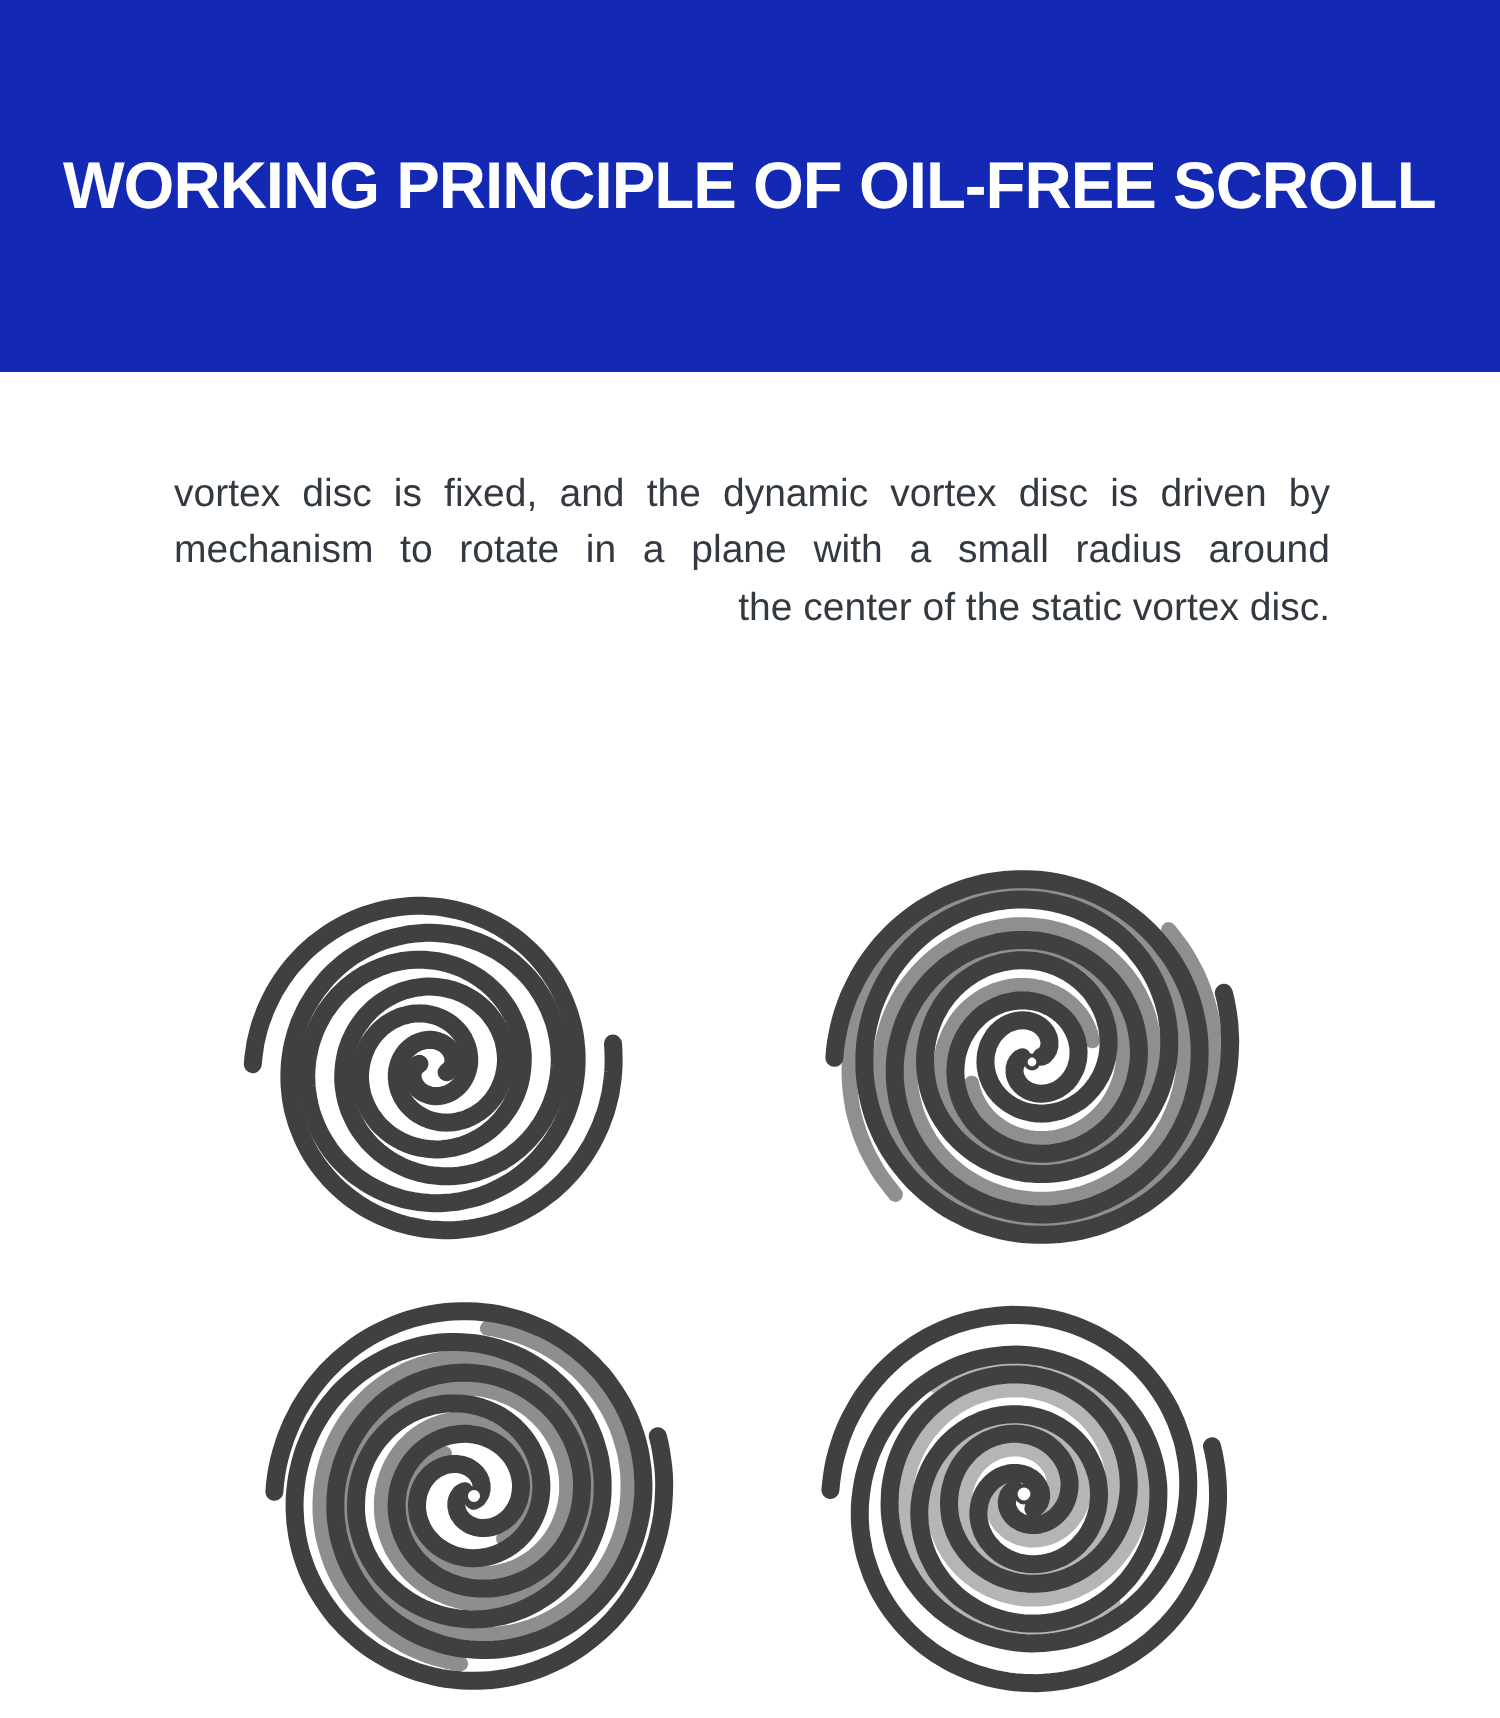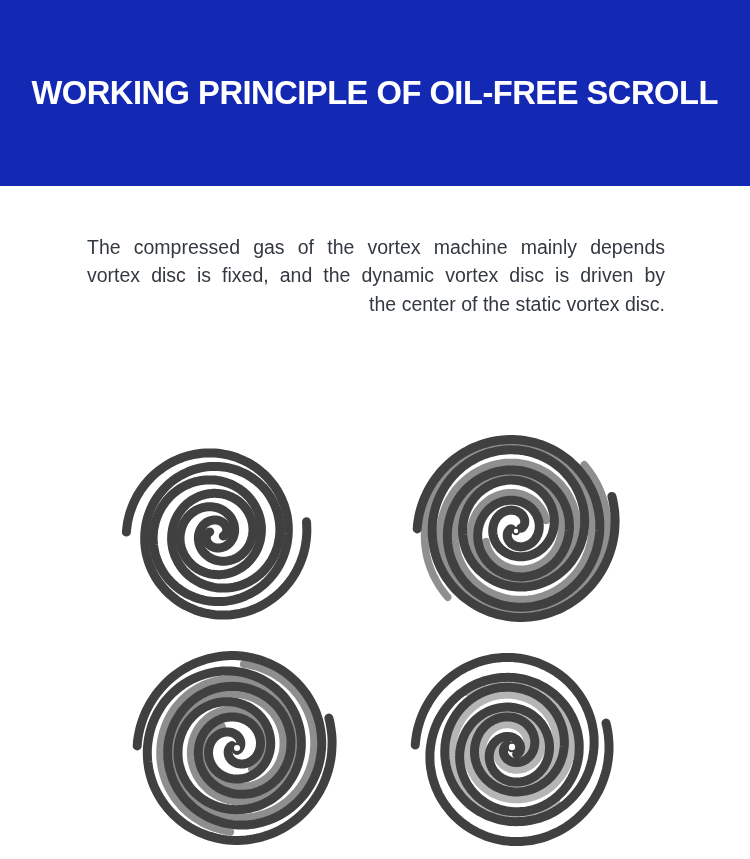--- a/index.html
+++ b/index.html
@@ -57,22 +57,22 @@
 </head>
 <body>
 
 <div class="page">
 
   <header class="banner" style="background: rgb(19, 40, 179);">
     <h1 style="color: rgb(255, 255, 255);">WORKING PRINCIPLE OF OIL-FREE SCROLL</h1>
   </header>
 
   <section class="article">
-    <p class="para-line">The compressed gas of the vortex machine mainly depends</p>
     <p class="para-line">vortex disc is fixed, and the dynamic vortex disc is driven by</p>
+    <p class="para-line">mechanism to rotate in a plane with a small radius around</p>
     <p class="para-line-last">the center of the static vortex disc.</p>
   </section>
 
   <section class="figure-grid">
     <svg viewBox="0 0 220 220" style="left: 104px; top: 424px; width: 220px; height: 220px;">
         <path d="M105.7 107.9 L105.5 108.0 L105.3 108.2 L105.0 108.3 L104.8 108.4 L104.6 108.6 L104.4 108.8 L104.2 109.0 L103.9 109.2 L103.7 109.4 L103.6 109.7 L103.4 109.9 L103.2 110.2 L103.1 110.5 L102.9 110.8 L102.8 111.1 L102.7 111.4 L102.5 111.7 L102.5 112.1 L102.4 112.4 L102.3 112.8 L102.3 113.2 L102.3 113.5 L102.2 113.9 L102.3 114.3 L102.3 114.7 L102.3 115.1 L102.4 115.5 L102.5 115.9 L102.6 116.3 L102.8 116.7 L102.9 117.1 L103.1 117.5 L103.3 117.9 L103.5 118.3 L103.7 118.7 L104.0 119.1 L104.3 119.5 L104.6 119.9 L104.9 120.2 L105.2 120.6 L105.6 120.9 L106.0 121.3 L106.4 121.6 L106.8 121.9 L107.2 122.2 L107.7 122.4 L108.2 122.7 L108.7 122.9 L109.2 123.1 L109.7 123.3 L110.2 123.5 L110.8 123.7 L111.3 123.8 L111.9 123.9 L112.5 124.0 L113.1 124.0 L113.7 124.1 L114.3 124.1 L114.9 124.0 L115.5 124.0 L116.2 123.9 L116.8 123.8 L117.4 123.7 L118.1 123.5 L118.7 123.3 L119.3 123.1 L119.9 122.9 L120.6 122.6 L121.2 122.3 L121.8 122.0 L122.4 121.6 L122.9 121.2 L123.5 120.8 L124.1 120.3 L124.6 119.9 L125.1 119.4 L125.7 118.8 L126.2 118.3 L126.6 117.7 L127.1 117.1 L127.5 116.5 L127.9 115.8 L128.3 115.1 L128.7 114.4 L129.0 113.7 L129.3 113.0 L129.6 112.2 L129.8 111.5 L130.0 110.7 L130.2 109.9 L130.4 109.0 L130.5 108.2 L130.6 107.4 L130.6 106.5 L130.6 105.7 L130.6 104.8 L130.5 103.9 L130.4 103.1 L130.3 102.2 L130.1 101.3 L129.9 100.4 L129.7 99.6 L129.4 98.7 L129.1 97.9 L128.7 97.0 L128.3 96.2 L127.9 95.3 L127.4 94.5 L126.9 93.7 L126.4 92.9 L125.8 92.2 L125.2 91.4 L124.5 90.7 L123.8 90.0 L123.1 89.3 L122.3 88.6 L121.6 88.0 L120.7 87.4 L119.9 86.8 L119.0 86.3 L118.1 85.8 L117.2 85.3 L116.3 84.9 L115.3 84.5 L114.3 84.1 L113.3 83.8 L112.2 83.5 L111.2 83.3 L110.1 83.1 L109.0 82.9 L107.9 82.8 L106.8 82.8 L105.7 82.7 L104.6 82.8 L103.5 82.8 L102.3 82.9 L101.2 83.1 L100.1 83.3 L99.0 83.6 L97.8 83.9 L96.7 84.2 L95.6 84.6 L94.5 85.1 L93.4 85.6 L92.4 86.1 L91.3 86.7 L90.3 87.4 L89.3 88.0 L88.3 88.8 L87.3 89.5 L86.4 90.3 L85.5 91.2 L84.6 92.1 L83.8 93.0 L83.0 94.0 L82.2 95.0 L81.5 96.1 L80.8 97.1 L80.1 98.3 L79.5 99.4 L79.0 100.6 L78.5 101.8 L78.0 103.0 L77.6 104.3 L77.2 105.6 L76.9 106.9 L76.6 108.2 L76.4 109.5 L76.2 110.9 L76.1 112.2 L76.0 113.6 L76.0 115.0 L76.1 116.4 L76.2 117.7 L76.4 119.1 L76.6 120.5 L76.9 121.9 L77.2 123.3 L77.6 124.7 L78.1 126.0 L78.6 127.4 L79.2 128.7 L79.8 130.0 L80.5 131.3 L81.2 132.6 L82.0 133.8 L82.9 135.0 L83.8 136.2 L84.7 137.4 L85.7 138.5 L86.8 139.6 L87.9 140.6 L89.0 141.6 L90.2 142.6 L91.5 143.5 L92.7 144.4 L94.1 145.2 L95.4 145.9 L96.8 146.7 L98.2 147.3 L99.7 147.9 L101.2 148.5 L102.7 149.0 L104.2 149.4 L105.8 149.8 L107.4 150.1 L109.0 150.3 L110.6 150.5 L112.2 150.6 L113.9 150.7 L115.5 150.7 L117.1 150.6 L118.8 150.4 L120.5 150.2 L122.1 149.9 L123.7 149.6 L125.4 149.1 L127.0 148.7 L128.6 148.1 L130.2 147.5 L131.8 146.8 L133.3 146.0 L134.8 145.2 L136.3 144.3 L137.8 143.4 L139.2 142.4 L140.6 141.3 L142.0 140.2 L143.3 139.0 L144.5 137.7 L145.8 136.4 L146.9 135.1 L148.0 133.7 L149.1 132.2 L150.1 130.7 L151.1 129.2 L152.0 127.6 L152.8 125.9 L153.6 124.3 L154.3 122.6 L154.9 120.8 L155.5 119.0 L156.0 117.2 L156.4 115.4 L156.7 113.6 L157.0 111.7 L157.2 109.8 L157.3 107.9 L157.4 106.0 L157.4 104.1 L157.3 102.2 L157.1 100.3 L156.8 98.4 L156.5 96.5 L156.1 94.5 L155.6 92.7 L155.0 90.8 L154.4 88.9 L153.6 87.1 L152.8 85.3 L151.9 83.5 L151.0 81.7 L150.0 80.0 L148.9 78.3 L147.7 76.7 L146.5 75.1 L145.2 73.5 L143.8 72.0 L142.4 70.6 L140.9 69.2 L139.3 67.8 L137.7 66.6 L136.0 65.3 L134.3 64.2 L132.5 63.1 L130.7 62.1 L128.8 61.1 L126.9 60.2 L124.9 59.4 L122.9 58.7 L120.9 58.1 L118.9 57.5 L116.8 57.0 L114.7 56.6 L112.5 56.3 L110.4 56.1 L108.2 55.9 L106.1 55.9 L103.9 55.9 L101.7 56.0 L99.5 56.2 L97.3 56.5 L95.1 56.9 L93.0 57.4 L90.8 57.9 L88.7 58.6 L86.6 59.3 L84.5 60.2 L82.4 61.1 L80.4 62.1 L78.4 63.1 L76.5 64.3 L74.6 65.5 L72.7 66.9 L70.9 68.3 L69.1 69.7 L67.4 71.3 L65.8 72.9 L64.2 74.6 L62.7 76.4 L61.2 78.2 L59.9 80.1 L58.5 82.0 L57.3 84.0 L56.2 86.1 L55.1 88.2 L54.1 90.4 L53.2 92.6 L52.4 94.8 L51.6 97.1 L51.0 99.4 L50.5 101.7 L50.0 104.1 L49.6 106.5 L49.4 108.9 L49.2 111.3 L49.1 113.8 L49.2 116.2 L49.3 118.7 L49.5 121.1 L49.9 123.6 L50.3 126.0 L50.8 128.4 L51.4 130.9 L52.1 133.2 L53.0 135.6 L53.9 137.9 L54.9 140.3 L56.0 142.5 L57.2 144.7 L58.5 146.9 L59.9 149.1 L61.3 151.2 L62.9 153.2 L64.5 155.2 L66.3 157.1 L68.1 158.9 L70.0 160.7 L71.9 162.4 L73.9 164.0 L76.0 165.5 L78.2 167.0 L80.4 168.4 L82.7 169.7 L85.1 170.9 L87.5 172.0 L89.9 173.0 L92.4 173.9 L94.9 174.7 L97.5 175.5 L100.1 176.1 L102.7 176.6 L105.4 177.0 L108.1 177.3 L110.8 177.5 L113.5 177.6 L116.2 177.6 L118.9 177.4 L121.6 177.2 L124.3 176.9 L127.0 176.4 L129.7 175.8 L132.4 175.1 L135.1 174.4 L137.7 173.5 L140.3 172.5 L142.8 171.3 L145.3 170.1 L147.8 168.8 L150.2 167.4 L152.6 165.9 L154.9 164.3 L157.2 162.6 L159.3 160.8 L161.4 158.9 L163.5 156.9 L165.5 154.8 L167.3 152.7 L169.1 150.4 L170.9 148.1 L172.5 145.7 L174.0 143.3 L175.5 140.8 L176.8 138.2 L178.0 135.6 L179.2 132.9 L180.2 130.1 L181.1 127.4 L181.9 124.5 L182.6 121.7 L183.2 118.8 L183.6 115.9 L184.0 112.9 L184.2 110.0 L184.3 107.0 L184.3 104.0 L184.2 101.0 L183.9 98.0 L183.6 95.1 L183.1 92.1 L182.5 89.1 L181.7 86.2 L180.9 83.3 L179.9 80.4 L178.8 77.6 L177.6 74.7 L176.3 72.0 L174.9 69.3 L173.4 66.6 L171.7 64.0 L170.0 61.5 L168.1 59.0 L166.1 56.6 L164.1 54.3 L161.9 52.0 L159.7 49.9 L157.3 47.8 L154.9 45.8 L152.4 43.9 L149.8 42.1 L147.1 40.4 L144.4 38.8 L141.6 37.4 L138.7 36.0 L135.8 34.8 L132.8 33.6 L129.8 32.6 L126.7 31.7 L123.6 30.9 L120.5 30.3 L117.3 29.7 L114.1 29.3 L110.8 29.1 L107.6 28.9 L104.3 28.9 L101.1 29.0 L97.8 29.3 L94.6 29.7 L91.3 30.2 L88.1 30.8 L84.9 31.6 L81.7 32.5 L78.6 33.5 L75.5 34.7 L72.4 36.0 L69.4 37.4 L66.5 38.9 L63.6 40.6 L60.7 42.4 L58.0 44.3 L55.3 46.3 L52.6 48.4 L50.1 50.6 L47.6 52.9 L45.3 55.4 L43.0 57.9 L40.8 60.5 L38.8 63.2 L36.8 66.0 L35.0 68.9 L33.2 71.8 L31.6 74.9 L30.1 78.0 L28.7 81.1 L27.5 84.4 L26.3 87.6 L25.3 91.0 L24.5 94.3 L23.7 97.7 L23.2 101.2 L22.7 104.7 L22.4 108.1" fill="none" stroke="#404040" stroke-width="9" stroke-linecap="round"></path>
         <path d="M119.3 112.1 L119.5 112.0 L119.7 111.8 L120.0 111.7 L120.2 111.6 L120.4 111.4 L120.6 111.2 L120.8 111.0 L121.1 110.8 L121.3 110.6 L121.4 110.3 L121.6 110.1 L121.8 109.8 L121.9 109.5 L122.1 109.2 L122.2 108.9 L122.3 108.6 L122.5 108.3 L122.5 107.9 L122.6 107.6 L122.7 107.2 L122.7 106.8 L122.7 106.5 L122.8 106.1 L122.7 105.7 L122.7 105.3 L122.7 104.9 L122.6 104.5 L122.5 104.1 L122.4 103.7 L122.2 103.3 L122.1 102.9 L121.9 102.5 L121.7 102.1 L121.5 101.7 L121.3 101.3 L121.0 100.9 L120.7 100.5 L120.4 100.1 L120.1 99.8 L119.8 99.4 L119.4 99.1 L119.0 98.7 L118.6 98.4 L118.2 98.1 L117.8 97.8 L117.3 97.6 L116.8 97.3 L116.3 97.1 L115.8 96.9 L115.3 96.7 L114.8 96.5 L114.2 96.3 L113.7 96.2 L113.1 96.1 L112.5 96.0 L111.9 96.0 L111.3 95.9 L110.7 95.9 L110.1 96.0 L109.5 96.0 L108.8 96.1 L108.2 96.2 L107.6 96.3 L106.9 96.5 L106.3 96.7 L105.7 96.9 L105.1 97.1 L104.4 97.4 L103.8 97.7 L103.2 98.0 L102.6 98.4 L102.1 98.8 L101.5 99.2 L100.9 99.7 L100.4 100.1 L99.9 100.6 L99.3 101.2 L98.8 101.7 L98.4 102.3 L97.9 102.9 L97.5 103.5 L97.1 104.2 L96.7 104.9 L96.3 105.6 L96.0 106.3 L95.7 107.0 L95.4 107.8 L95.2 108.5 L95.0 109.3 L94.8 110.1 L94.6 111.0 L94.5 111.8 L94.4 112.6 L94.4 113.5 L94.4 114.3 L94.4 115.2 L94.5 116.1 L94.6 116.9 L94.7 117.8 L94.9 118.7 L95.1 119.6 L95.3 120.4 L95.6 121.3 L95.9 122.1 L96.3 123.0 L96.7 123.8 L97.1 124.7 L97.6 125.5 L98.1 126.3 L98.6 127.1 L99.2 127.8 L99.8 128.6 L100.5 129.3 L101.2 130.0 L101.9 130.7 L102.7 131.4 L103.4 132.0 L104.3 132.6 L105.1 133.2 L106.0 133.7 L106.9 134.2 L107.8 134.7 L108.7 135.1 L109.7 135.5 L110.7 135.9 L111.7 136.2 L112.8 136.5 L113.8 136.7 L114.9 136.9 L116.0 137.1 L117.1 137.2 L118.2 137.2 L119.3 137.3 L120.4 137.2 L121.5 137.2 L122.7 137.1 L123.8 136.9 L124.9 136.7 L126.0 136.4 L127.2 136.1 L128.3 135.8 L129.4 135.4 L130.5 134.9 L131.6 134.4 L132.6 133.9 L133.7 133.3 L134.7 132.6 L135.7 132.0 L136.7 131.2 L137.7 130.5 L138.6 129.7 L139.5 128.8 L140.4 127.9 L141.2 127.0 L142.0 126.0 L142.8 125.0 L143.5 123.9 L144.2 122.9 L144.9 121.7 L145.5 120.6 L146.0 119.4 L146.5 118.2 L147.0 117.0 L147.4 115.7 L147.8 114.4 L148.1 113.1 L148.4 111.8 L148.6 110.5 L148.8 109.1 L148.9 107.8 L149.0 106.4 L149.0 105.0 L148.9 103.6 L148.8 102.3 L148.6 100.9 L148.4 99.5 L148.1 98.1 L147.8 96.7 L147.4 95.3 L146.9 94.0 L146.4 92.6 L145.8 91.3 L145.2 90.0 L144.5 88.7 L143.8 87.4 L143.0 86.2 L142.1 85.0 L141.2 83.8 L140.3 82.6 L139.3 81.5 L138.2 80.4 L137.1 79.4 L136.0 78.4 L134.8 77.4 L133.5 76.5 L132.3 75.6 L130.9 74.8 L129.6 74.1 L128.2 73.3 L126.8 72.7 L125.3 72.1 L123.8 71.5 L122.3 71.0 L120.8 70.6 L119.2 70.2 L117.6 69.9 L116.0 69.7 L114.4 69.5 L112.8 69.4 L111.1 69.3 L109.5 69.3 L107.9 69.4 L106.2 69.6 L104.5 69.8 L102.9 70.1 L101.3 70.4 L99.6 70.9 L98.0 71.3 L96.4 71.9 L94.8 72.5 L93.2 73.2 L91.7 74.0 L90.2 74.8 L88.7 75.7 L87.2 76.6 L85.8 77.6 L84.4 78.7 L83.0 79.8 L81.7 81.0 L80.5 82.3 L79.2 83.6 L78.1 84.9 L77.0 86.3 L75.9 87.8 L74.9 89.3 L73.9 90.8 L73.0 92.4 L72.2 94.1 L71.4 95.7 L70.7 97.4 L70.1 99.2 L69.5 101.0 L69.0 102.8 L68.6 104.6 L68.3 106.4 L68.0 108.3 L67.8 110.2 L67.7 112.1 L67.6 114.0 L67.6 115.9 L67.7 117.8 L67.9 119.7 L68.2 121.6 L68.5 123.5 L68.9 125.5 L69.4 127.3 L70.0 129.2 L70.6 131.1 L71.4 132.9 L72.2 134.7 L73.1 136.5 L74.0 138.3 L75.0 140.0 L76.1 141.7 L77.3 143.3 L78.5 144.9 L79.8 146.5 L81.2 148.0 L82.6 149.4 L84.1 150.8 L85.7 152.2 L87.3 153.4 L89.0 154.7 L90.7 155.8 L92.5 156.9 L94.3 157.9 L96.2 158.9 L98.1 159.8 L100.1 160.6 L102.1 161.3 L104.1 161.9 L106.1 162.5 L108.2 163.0 L110.3 163.4 L112.5 163.7 L114.6 163.9 L116.8 164.1 L118.9 164.1 L121.1 164.1 L123.3 164.0 L125.5 163.8 L127.7 163.5 L129.9 163.1 L132.0 162.6 L134.2 162.1 L136.3 161.4 L138.4 160.7 L140.5 159.8 L142.6 158.9 L144.6 157.9 L146.6 156.9 L148.5 155.7 L150.4 154.5 L152.3 153.1 L154.1 151.7 L155.9 150.3 L157.6 148.7 L159.2 147.1 L160.8 145.4 L162.3 143.6 L163.8 141.8 L165.1 139.9 L166.5 138.0 L167.7 136.0 L168.8 133.9 L169.9 131.8 L170.9 129.6 L171.8 127.4 L172.6 125.2 L173.4 122.9 L174.0 120.6 L174.5 118.3 L175.0 115.9 L175.4 113.5 L175.6 111.1 L175.8 108.7 L175.9 106.2 L175.8 103.8 L175.7 101.3 L175.5 98.9 L175.1 96.4 L174.7 94.0 L174.2 91.6 L173.6 89.1 L172.9 86.8 L172.0 84.4 L171.1 82.1 L170.1 79.7 L169.0 77.5 L167.8 75.3 L166.5 73.1 L165.1 70.9 L163.7 68.8 L162.1 66.8 L160.5 64.8 L158.7 62.9 L156.9 61.1 L155.0 59.3 L153.1 57.6 L151.1 56.0 L149.0 54.5 L146.8 53.0 L144.6 51.6 L142.3 50.3 L139.9 49.1 L137.5 48.0 L135.1 47.0 L132.6 46.1 L130.1 45.3 L127.5 44.5 L124.9 43.9 L122.3 43.4 L119.6 43.0 L116.9 42.7 L114.2 42.5 L111.5 42.4 L108.8 42.4 L106.1 42.6 L103.4 42.8 L100.7 43.1 L98.0 43.6 L95.3 44.2 L92.6 44.9 L89.9 45.6 L87.3 46.5 L84.7 47.5 L82.2 48.7 L79.7 49.9 L77.2 51.2 L74.8 52.6 L72.4 54.1 L70.1 55.7 L67.8 57.4 L65.7 59.2 L63.6 61.1 L61.5 63.1 L59.5 65.2 L57.7 67.3 L55.9 69.6 L54.1 71.9 L52.5 74.3 L51.0 76.7 L49.5 79.2 L48.2 81.8 L47.0 84.4 L45.8 87.1 L44.8 89.9 L43.9 92.6 L43.1 95.5 L42.4 98.3 L41.8 101.2 L41.4 104.1 L41.0 107.1 L40.8 110.0 L40.7 113.0 L40.7 116.0 L40.8 119.0 L41.1 122.0 L41.4 124.9 L41.9 127.9 L42.5 130.9 L43.3 133.8 L44.1 136.7 L45.1 139.6 L46.2 142.4 L47.4 145.3 L48.7 148.0 L50.1 150.7 L51.6 153.4 L53.3 156.0 L55.0 158.5 L56.9 161.0 L58.9 163.4 L60.9 165.7 L63.1 168.0 L65.3 170.1 L67.7 172.2 L70.1 174.2 L72.6 176.1 L75.2 177.9 L77.9 179.6 L80.6 181.2 L83.4 182.6 L86.3 184.0 L89.2 185.2 L92.2 186.4 L95.2 187.4 L98.3 188.3 L101.4 189.1 L104.5 189.7 L107.7 190.3 L110.9 190.7 L114.2 190.9 L117.4 191.1 L120.7 191.1 L123.9 191.0 L127.2 190.7 L130.4 190.3 L133.7 189.8 L136.9 189.2 L140.1 188.4 L143.3 187.5 L146.4 186.5 L149.5 185.3 L152.6 184.0 L155.6 182.6 L158.5 181.1 L161.4 179.4 L164.3 177.6 L167.0 175.7 L169.7 173.7 L172.4 171.6 L174.9 169.4 L177.4 167.1 L179.7 164.6 L182.0 162.1 L184.2 159.5 L186.2 156.8 L188.2 154.0 L190.0 151.1 L191.8 148.2 L193.4 145.1 L194.9 142.0 L196.3 138.9 L197.5 135.6 L198.7 132.4 L199.7 129.0 L200.5 125.7 L201.3 122.3 L201.8 118.8 L202.3 115.3 L202.6 111.9 L202.8 108.3 L202.8 104.8 L202.7 101.3 L202.5 97.8" fill="none" stroke="#404040" stroke-width="9" stroke-linecap="round"></path>
       </svg>
     <svg viewBox="0 0 220 220" style="left: 406px; top: 421px; width: 220px; height: 220px;">
         <path d="M79.8 120.6 L80.0 121.8 L80.4 123.1 L80.7 124.4 L81.2 125.6 L81.6 126.8 L82.2 128.1 L82.8 129.3 L83.4 130.5 L84.1 131.6 L84.8 132.8 L85.6 133.9 L86.5 135.0 L87.4 136.1 L88.3 137.1 L89.3 138.1 L90.3 139.1 L91.4 140.0 L92.5 140.9 L93.7 141.7 L94.9 142.6 L96.1 143.3 L97.4 144.0 L98.7 144.7 L100.1 145.3 L101.4 145.8 L102.8 146.4 L104.3 146.8 L105.7 147.2 L107.2 147.5 L108.7 147.8 L110.2 148.0 L111.7 148.2 L113.3 148.3 L114.8 148.3 L116.4 148.3 L117.9 148.2 L119.5 148.0 L121.1 147.8 L122.6 147.5 L124.2 147.1 L125.8 146.7 L127.3 146.2 L128.8 145.7 L130.3 145.1 L131.8 144.4 L133.3 143.7 L134.7 142.9 L136.2 142.0 L137.5 141.1 L138.9 140.1 L140.2 139.0 L141.5 137.9 L142.7 136.8 L143.9 135.6 L145.1 134.3 L146.2 133.0 L147.3 131.6 L148.3 130.2 L149.2 128.7 L150.1 127.2 L150.9 125.7 L151.7 124.1 L152.4 122.5 L153.1 120.8 L153.7 119.1 L154.2 117.4 L154.7 115.6 L155.0 113.9 L155.3 112.1 L155.6 110.3 L155.8 108.4 L155.9 106.6 L155.9 104.7 L155.8 102.9 L155.7 101.0 L155.5 99.1 L155.2 97.3 L154.8 95.4 L154.4 93.6 L153.9 91.7 L153.3 89.9 L152.6 88.1 L151.9 86.3 L151.1 84.6 L150.2 82.8 L149.2 81.1 L148.2 79.5 L147.1 77.8 L145.9 76.3 L144.7 74.7 L143.4 73.2 L142.0 71.8 L140.5 70.3 L139.0 69.0 L137.5 67.7 L135.9 66.5 L134.2 65.3 L132.5 64.2 L130.7 63.2 L128.9 62.2 L127.0 61.3 L125.1 60.5 L123.2 59.7 L121.2 59.0 L119.2 58.4 L117.1 57.9 L115.1 57.5 L113.0 57.1 L110.9 56.9 L108.7 56.7 L106.6 56.6 L104.4 56.6 L102.3 56.6 L100.1 56.8 L98.0 57.0 L95.8 57.4 L93.6 57.8 L91.5 58.3 L89.4 58.9 L87.3 59.6 L85.2 60.4 L83.1 61.2 L81.1 62.2 L79.1 63.2 L77.1 64.3 L75.2 65.5 L73.3 66.8 L71.5 68.2 L69.7 69.6 L68.0 71.1 L66.3 72.7 L64.7 74.3 L63.2 76.1 L61.7 77.9 L60.3 79.7 L59.0 81.6 L57.7 83.6 L56.5 85.6 L55.4 87.7 L54.4 89.9 L53.4 92.1 L52.6 94.3 L51.8 96.5 L51.1 98.8 L50.5 101.2 L50.0 103.5 L49.6 105.9 L49.3 108.4 L49.1 110.8 L49.0 113.2 L49.0 115.7 L49.0 118.1 L49.2 120.6 L49.5 123.1 L49.9 125.5 L50.4 128.0 L51.0 130.4 L51.6 132.8 L52.4 135.2 L53.3 137.6 L54.3 139.9 L55.4 142.2 L56.5 144.5 L57.8 146.7 L59.1 148.9 L60.6 151.0 L62.1 153.1 L63.7 155.1 L65.5 157.1 L67.2 158.9 L69.1 160.8 L71.1 162.5 L73.1 164.2 L75.2 165.8 L77.3 167.3 L79.6 168.7 L81.9 170.1 L84.2 171.3 L86.6 172.5 L89.1 173.6 L91.6 174.5 L94.1 175.4 L96.7 176.2 L99.3 176.9 L102.0 177.4 L104.7 177.9 L107.4 178.2 L110.1 178.5 L112.9 178.6 L115.6 178.6 L118.4 178.6 L121.2 178.4 L123.9 178.0 L126.7 177.6 L129.4 177.1 L132.2 176.4 L134.9 175.7 L137.6 174.8 L140.2 173.8 L142.8 172.7 L145.4 171.5 L147.9 170.2 L150.4 168.8 L152.9 167.3 L155.2 165.7 L157.6 164.0 L159.8 162.2 L162.0 160.3 L164.1 158.3 L166.2 156.2 L168.1 154.1 L170.0 151.8 L171.8 149.5 L173.5 147.1 L175.1 144.6 L176.6 142.1 L178.0 139.5 L179.3 136.8 L180.5 134.1 L181.6 131.3 L182.6 128.4 L183.4 125.6 L184.2 122.6 L184.8 119.7 L185.4 116.7 L185.8 113.7 L186.0 110.7 L186.2 107.6 L186.2 104.6 L186.2 101.5 L185.9 98.4 L185.6 95.4 L185.2 92.3 L184.6 89.3 L183.9 86.2 L183.0 83.2 L182.1 80.3 L181.0 77.3 L179.8 74.4 L178.5 71.6 L177.1 68.7 L175.6 66.0 L173.9 63.3 L172.1 60.7 L170.3 58.1 L168.3 55.6 L166.2 53.2 L164.0 50.8 L161.7 48.5 L159.3 46.4 L156.9 44.3 L154.3 42.3 L151.7 40.4 L148.9 38.6 L146.1 37.0 L143.3 35.4 L140.3 34.0 L137.3 32.6 L134.3 31.4 L131.2 30.3 L128.0 29.3 L124.8 28.5 L121.6 27.8 L118.3 27.2 L115.0 26.7 L111.6 26.4 L108.3 26.2 L104.9 26.2 L101.6 26.2 L98.2 26.4 L94.8 26.8 L91.5 27.3 L88.1 27.9 L84.8 28.6 L81.5 29.5 L78.2 30.6 L75.0 31.7 L71.8 33.0 L68.7 34.4 L65.6 36.0 L62.6 37.6 L59.6 39.4 L56.7 41.4 L53.9 43.4 L51.1 45.6 L48.4 47.8 L45.9 50.2 L43.4 52.7 L41.0 55.3 L38.7 58.0 L36.5 60.8 L34.4 63.6 L32.5 66.6 L30.6 69.6 L28.9 72.8 L27.3 76.0 L25.8 79.2 L24.5 82.6 L23.3 86.0 L22.2 89.4 L21.2 92.9 L20.4 96.4 L19.8 100.0 L19.2 103.6 L18.9 107.2 L18.6 110.9 L18.5 114.5 L18.6 118.2 L18.8 121.9 L19.2 125.6 L19.7 129.2 L20.3 132.9 L21.1 136.5 L22.1 140.1 L23.2 143.6 L24.4 147.2 L25.8 150.6 L27.3 154.1 L29.0 157.4 L30.8 160.7 L32.7 164.0 L34.8 167.2 L37.0 170.2 L39.3 173.2 L41.7 176.2" fill="none" stroke="#8f8f8f" stroke-width="7.5" stroke-linecap="round"></path>

